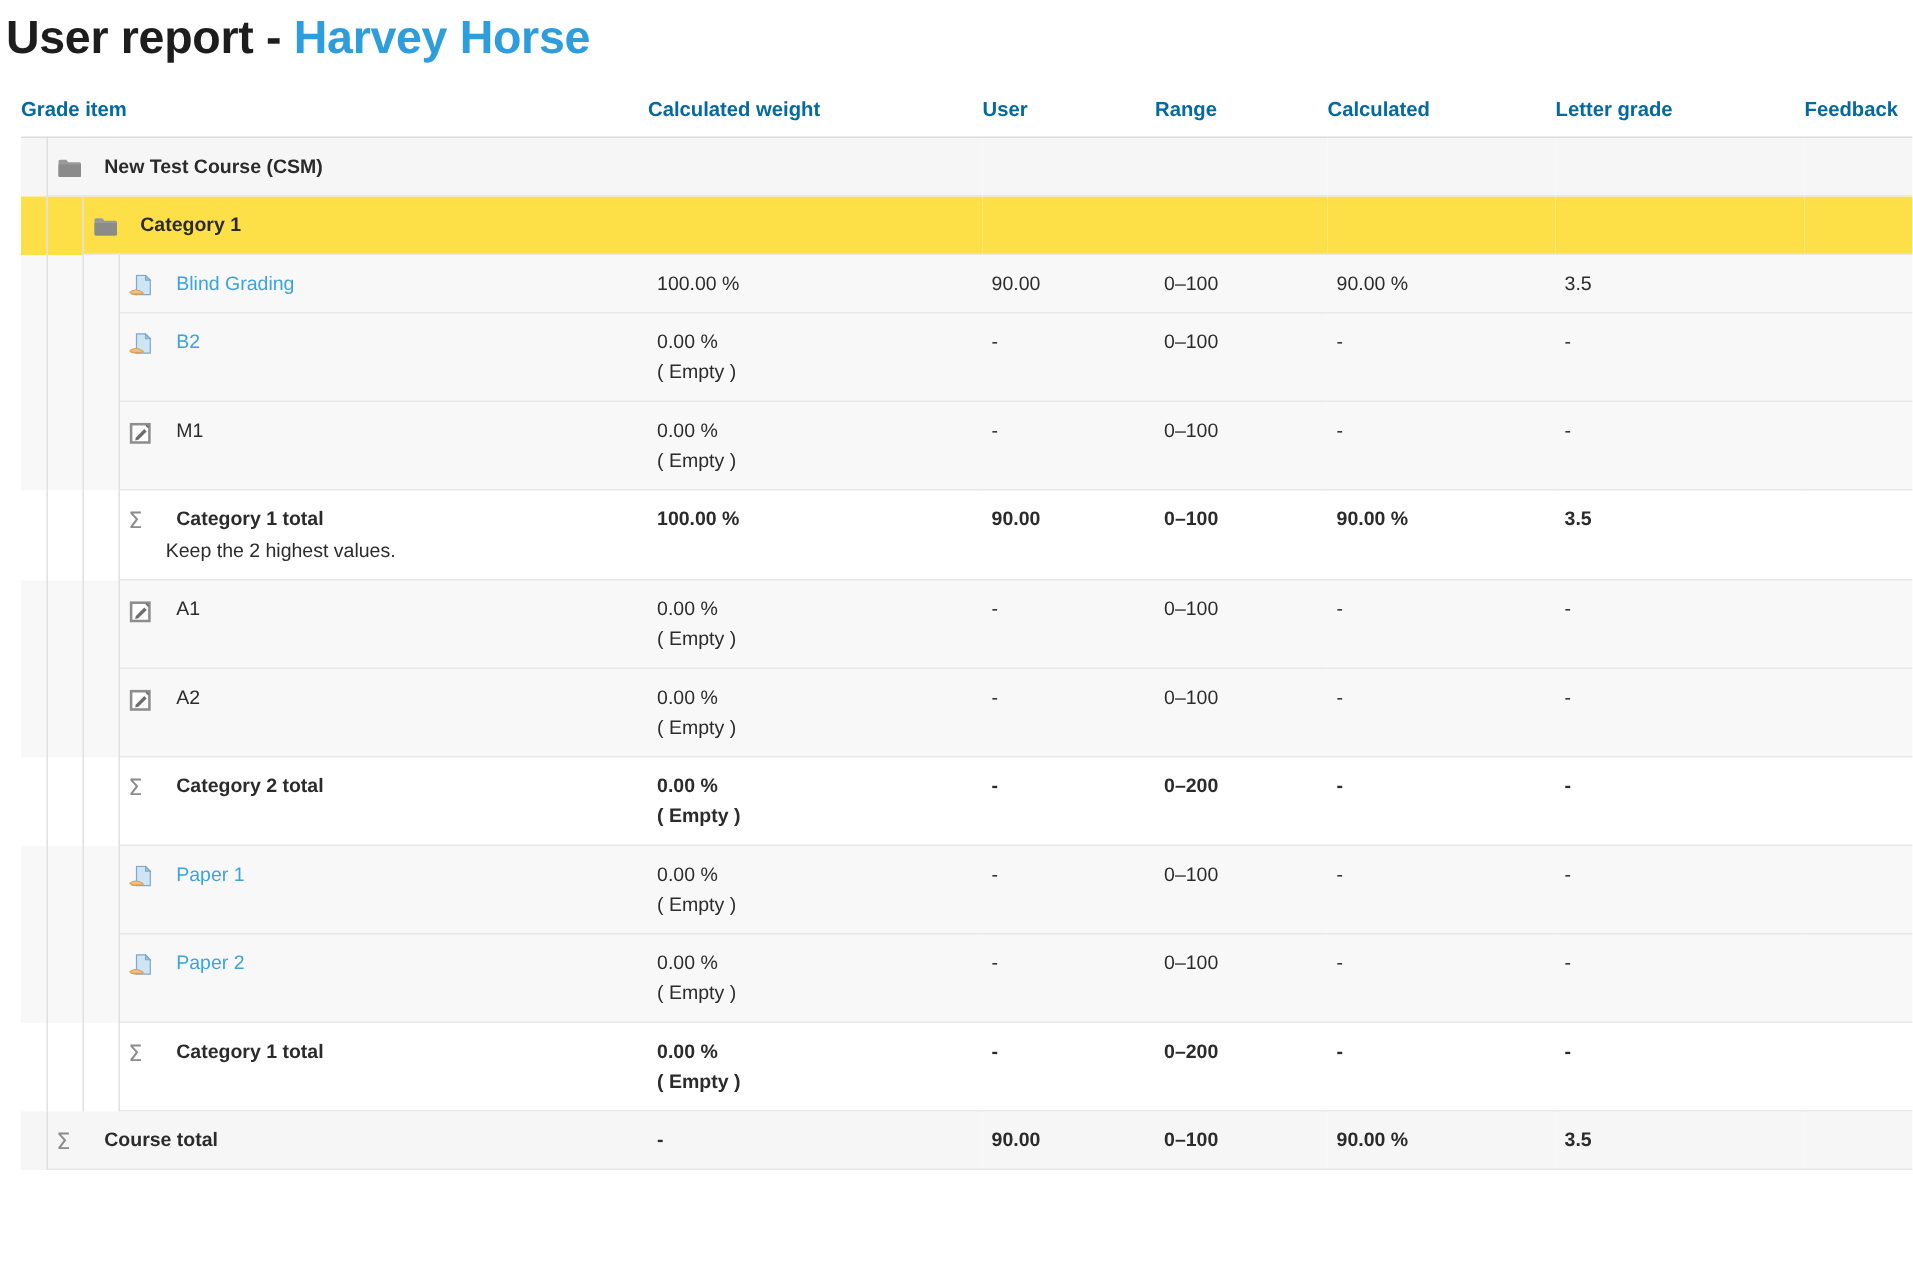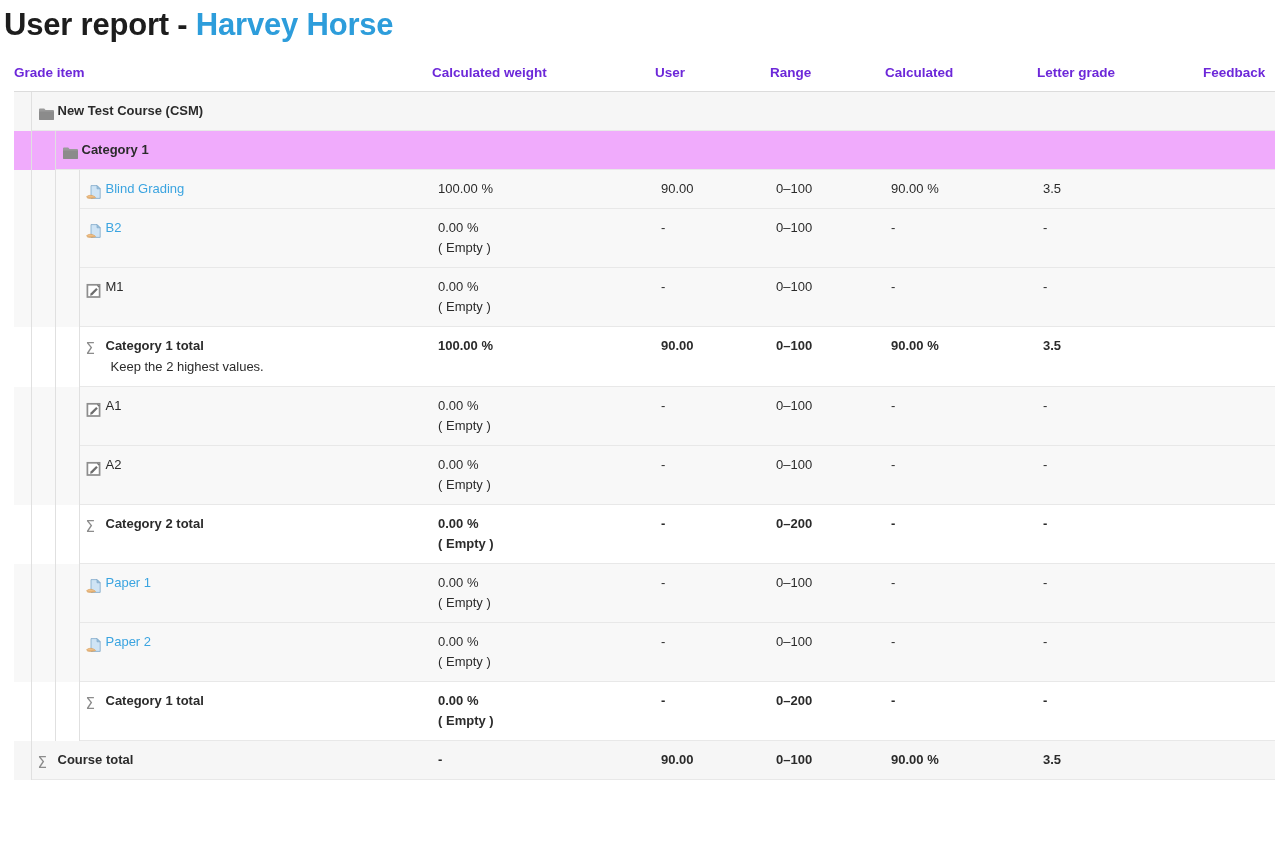--- a/index.html
+++ b/index.html
@@ -37,21 +37,21 @@
   }
   table.user-grade {
     border-collapse: collapse;
     width: 1261px;
     table-layout: fixed;
     font-size: 13px;
   }
   table.user-grade th {
     font-weight: bold;
     font-size: 13.5px;
-    color: #6d28d9;
+    color: #0369a1;
     text-align: left;
     padding: 0 0 11px 0;
     vertical-align: bottom;
     border-bottom: 1px solid #dcdcdc;
     white-space: nowrap;
   }
   table.user-grade th.th-itemname { padding-left: 0; }
   table.user-grade th.th-right-pad { padding-right: 6px; }
 
   td {
@@ -67,43 +67,43 @@
   
   td.indent {
     padding: 0;
     border-bottom: none;
   }
   td.b-right  { border-right: 1px solid #e0e0e0; }
 
   
   .cellwrap {
     display: flex;
-    align-items: flex-end;
-    gap: 2px;
+    align-items: center;
+    gap: 14px;
   }
   .name-text { display: block; }
   .sub-text {
     display: block;
     font-weight: normal;
     color: #2b2b2b;
     padding-left: 25px;
     margin-top: 1px;
   }
 
   .bold, .bold td { font-weight: bold; }
   td.bold { font-weight: bold; }
 
   a.itemlink {
     color: #3ba4e0;
     text-decoration: none;
   }
 
   
   .row-course    { background: #f6f6f6; }
-  .row-category  { background: #f0abfc; }
+  .row-category  { background: #fde047; }
   .row-item-odd  { background: #f8f8f8; }
   .row-total     { background: #ffffff; }
   .row-coursetotal { background: #f6f6f6; }
 
   
   .icon {
     flex: 0 0 auto;
     display: inline-block;
     width: 18px;
     height: 16px;

